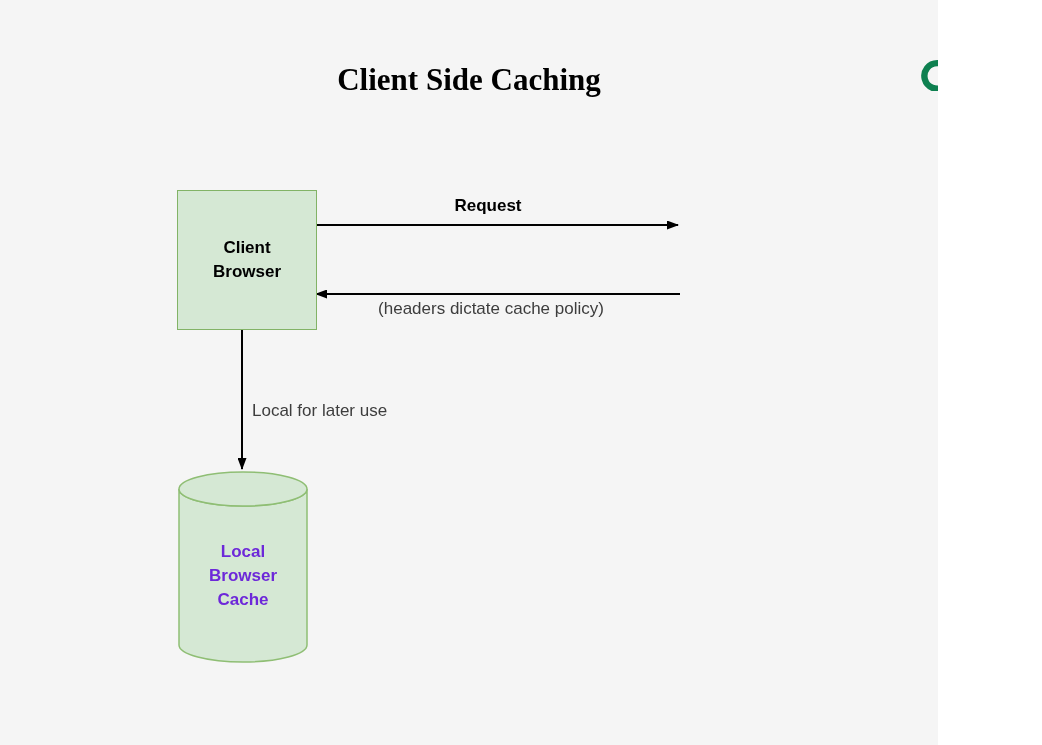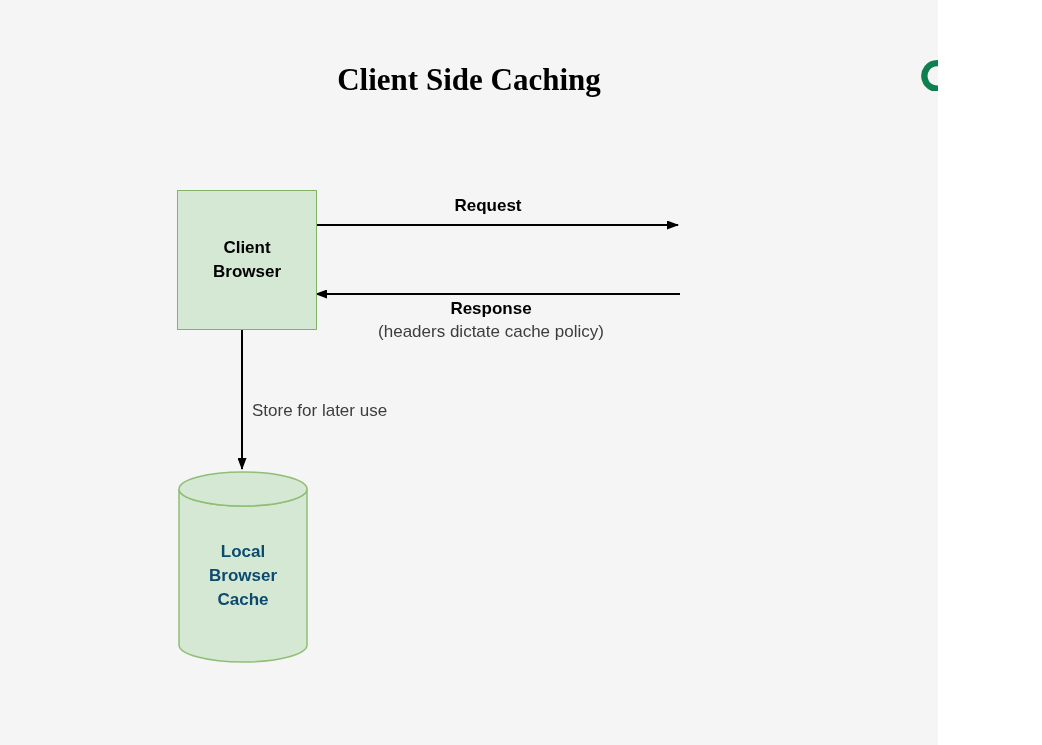--- a/index.html
+++ b/index.html
@@ -99,21 +99,21 @@
     stroke-width: 1.5;
   }
   .cylinder-label {
     position: absolute;
     left: 178px; top: 540px;
     width: 130px;
     text-align: center;
     font-weight: 700;
     font-size: 17px;
     line-height: 24px;
-    color: #0c4a6e;
+    color: #6d28d9;
   }
 </style>
 </head>
 <body>
 
 <div class="canvas">
 
   <h1 class="diagram-title">Client Side Caching</h1>
 
   <svg class="logo" viewBox="0 0 60 40" aria-hidden="true">
@@ -134,25 +134,24 @@
 
   <div class="node node-client">
     <span class="prelines">Client
 Browser</span>
   </div>
 
 
   <div class="edge-label label-request">Request</div>
 
   <div class="edge-label label-response">
-    <div class="main-line">Response</div>
     <div class="sub-line">(headers dictate cache policy)</div>
   </div>
 
-  <div class="edge-label label-store">Store for later use</div>
+  <div class="edge-label label-store">Local for later use</div>
 
   <svg class="cylinder" viewBox="0 0 132 192" aria-hidden="true">
     <path class="cyl-shape" d="M 2 18 V 174 A 64 17 0 0 0 130 174 V 18 A 64 17 0 0 1 2 18 Z"></path>
     <ellipse class="cyl-shape" cx="66" cy="18" rx="64" ry="17"></ellipse>
   </svg>
 
   <div class="cylinder-label prelines">Local
 Browser
 Cache</div>
 

